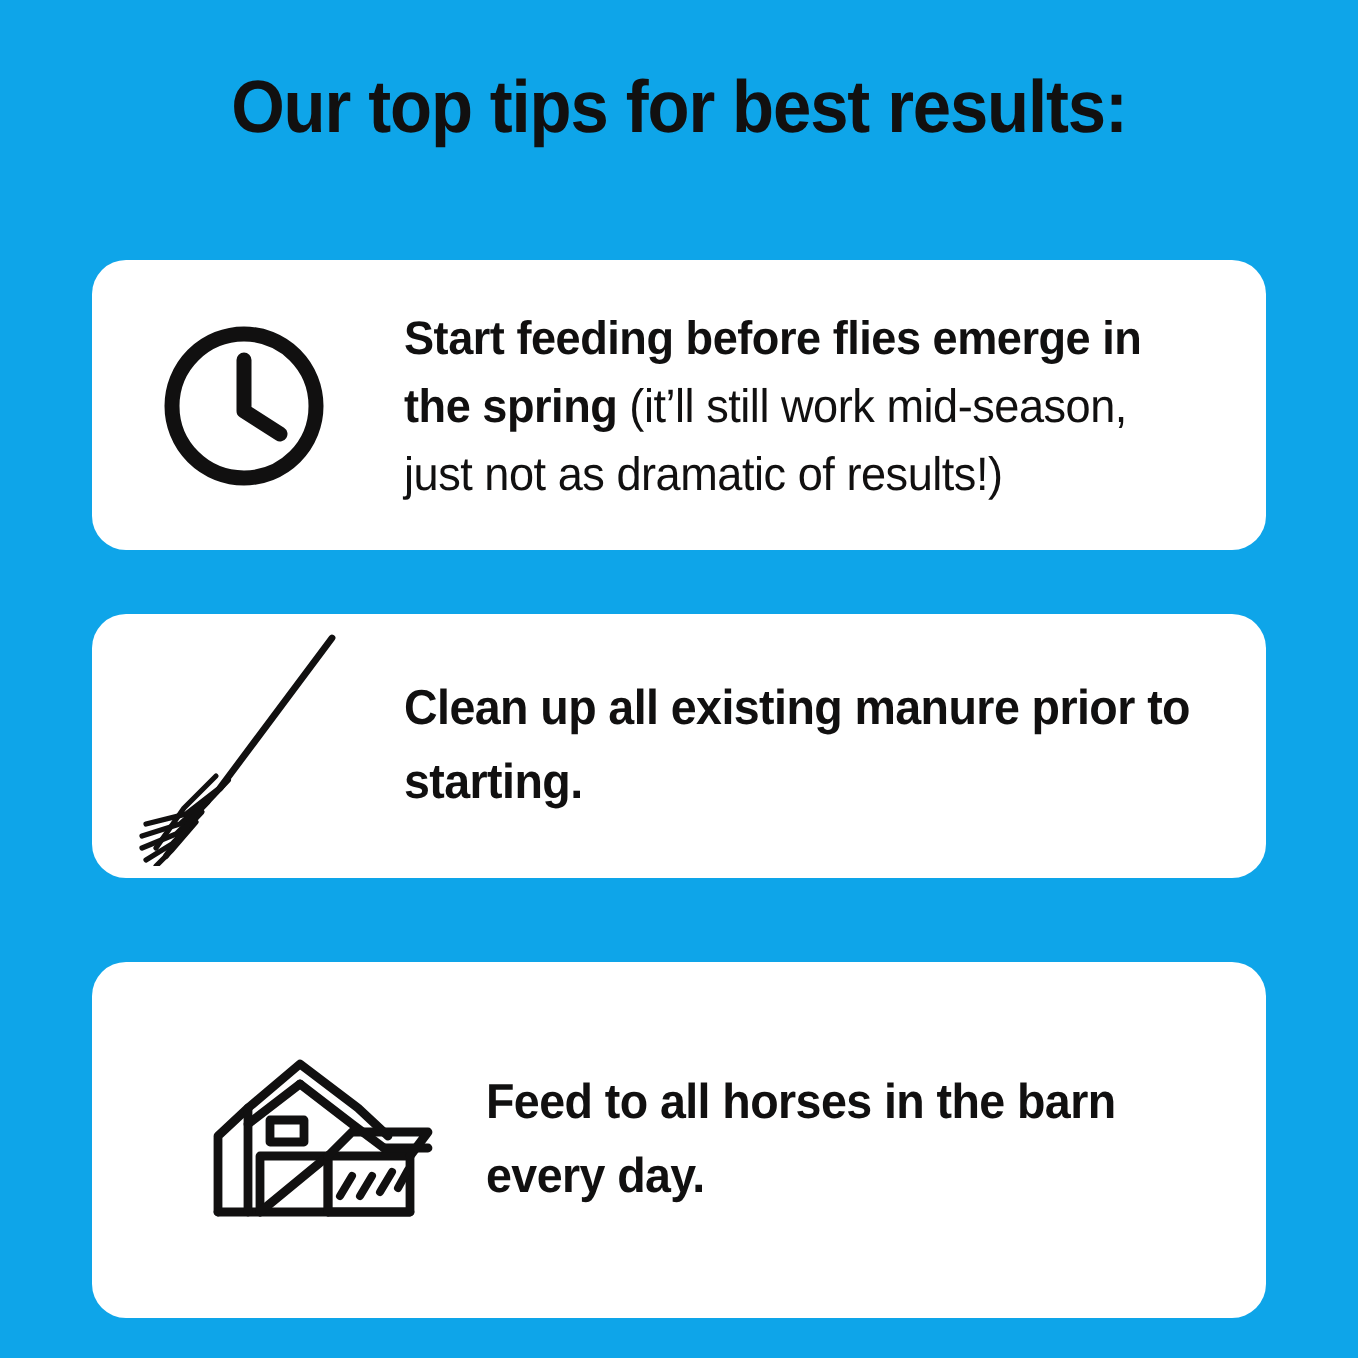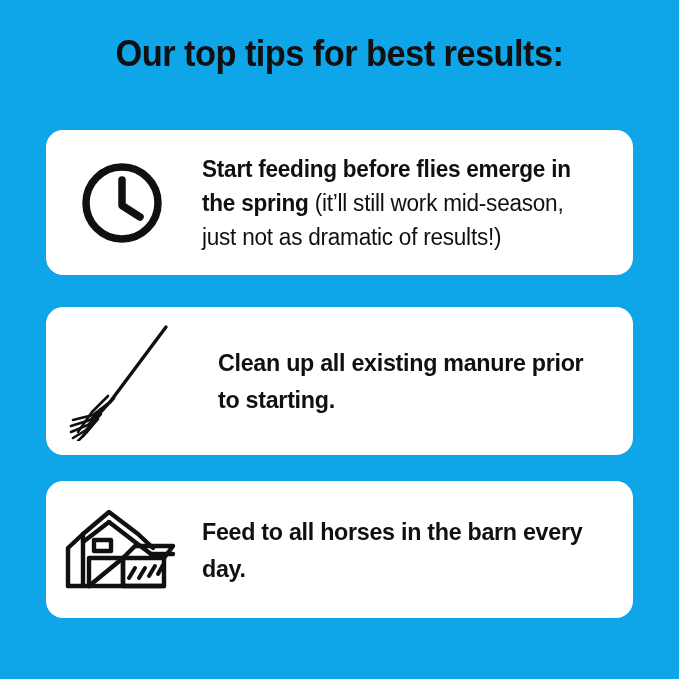--- a/index.html
+++ b/index.html
@@ -46,22 +46,22 @@
     left: 46px;
     width: 587px;
     background: #ffffff;
     border-radius: 17px;
     box-sizing: border-box;
     display: flex;
     flex-direction: row;
     align-items: center;
   }
   .card-1 { top: 110px;  height: 145px; margin-top: 20px; }
-  .card-2 { top: 307px;  height: 148px; gap: 16px; }
-  .card-3 { top: 481px;  height: 137px; }
+  .card-2 { top: 307px;  height: 132px; }
+  .card-3 { top: 481px;  height: 178px; padding-left: 41px; }
 
   .icon-col {
     flex: 0 0 156px;
     height: 100%;
     display: flex;
     align-items: center;
     justify-content: center;
     position: relative;
   }
   .icon-col svg { display: block; }

